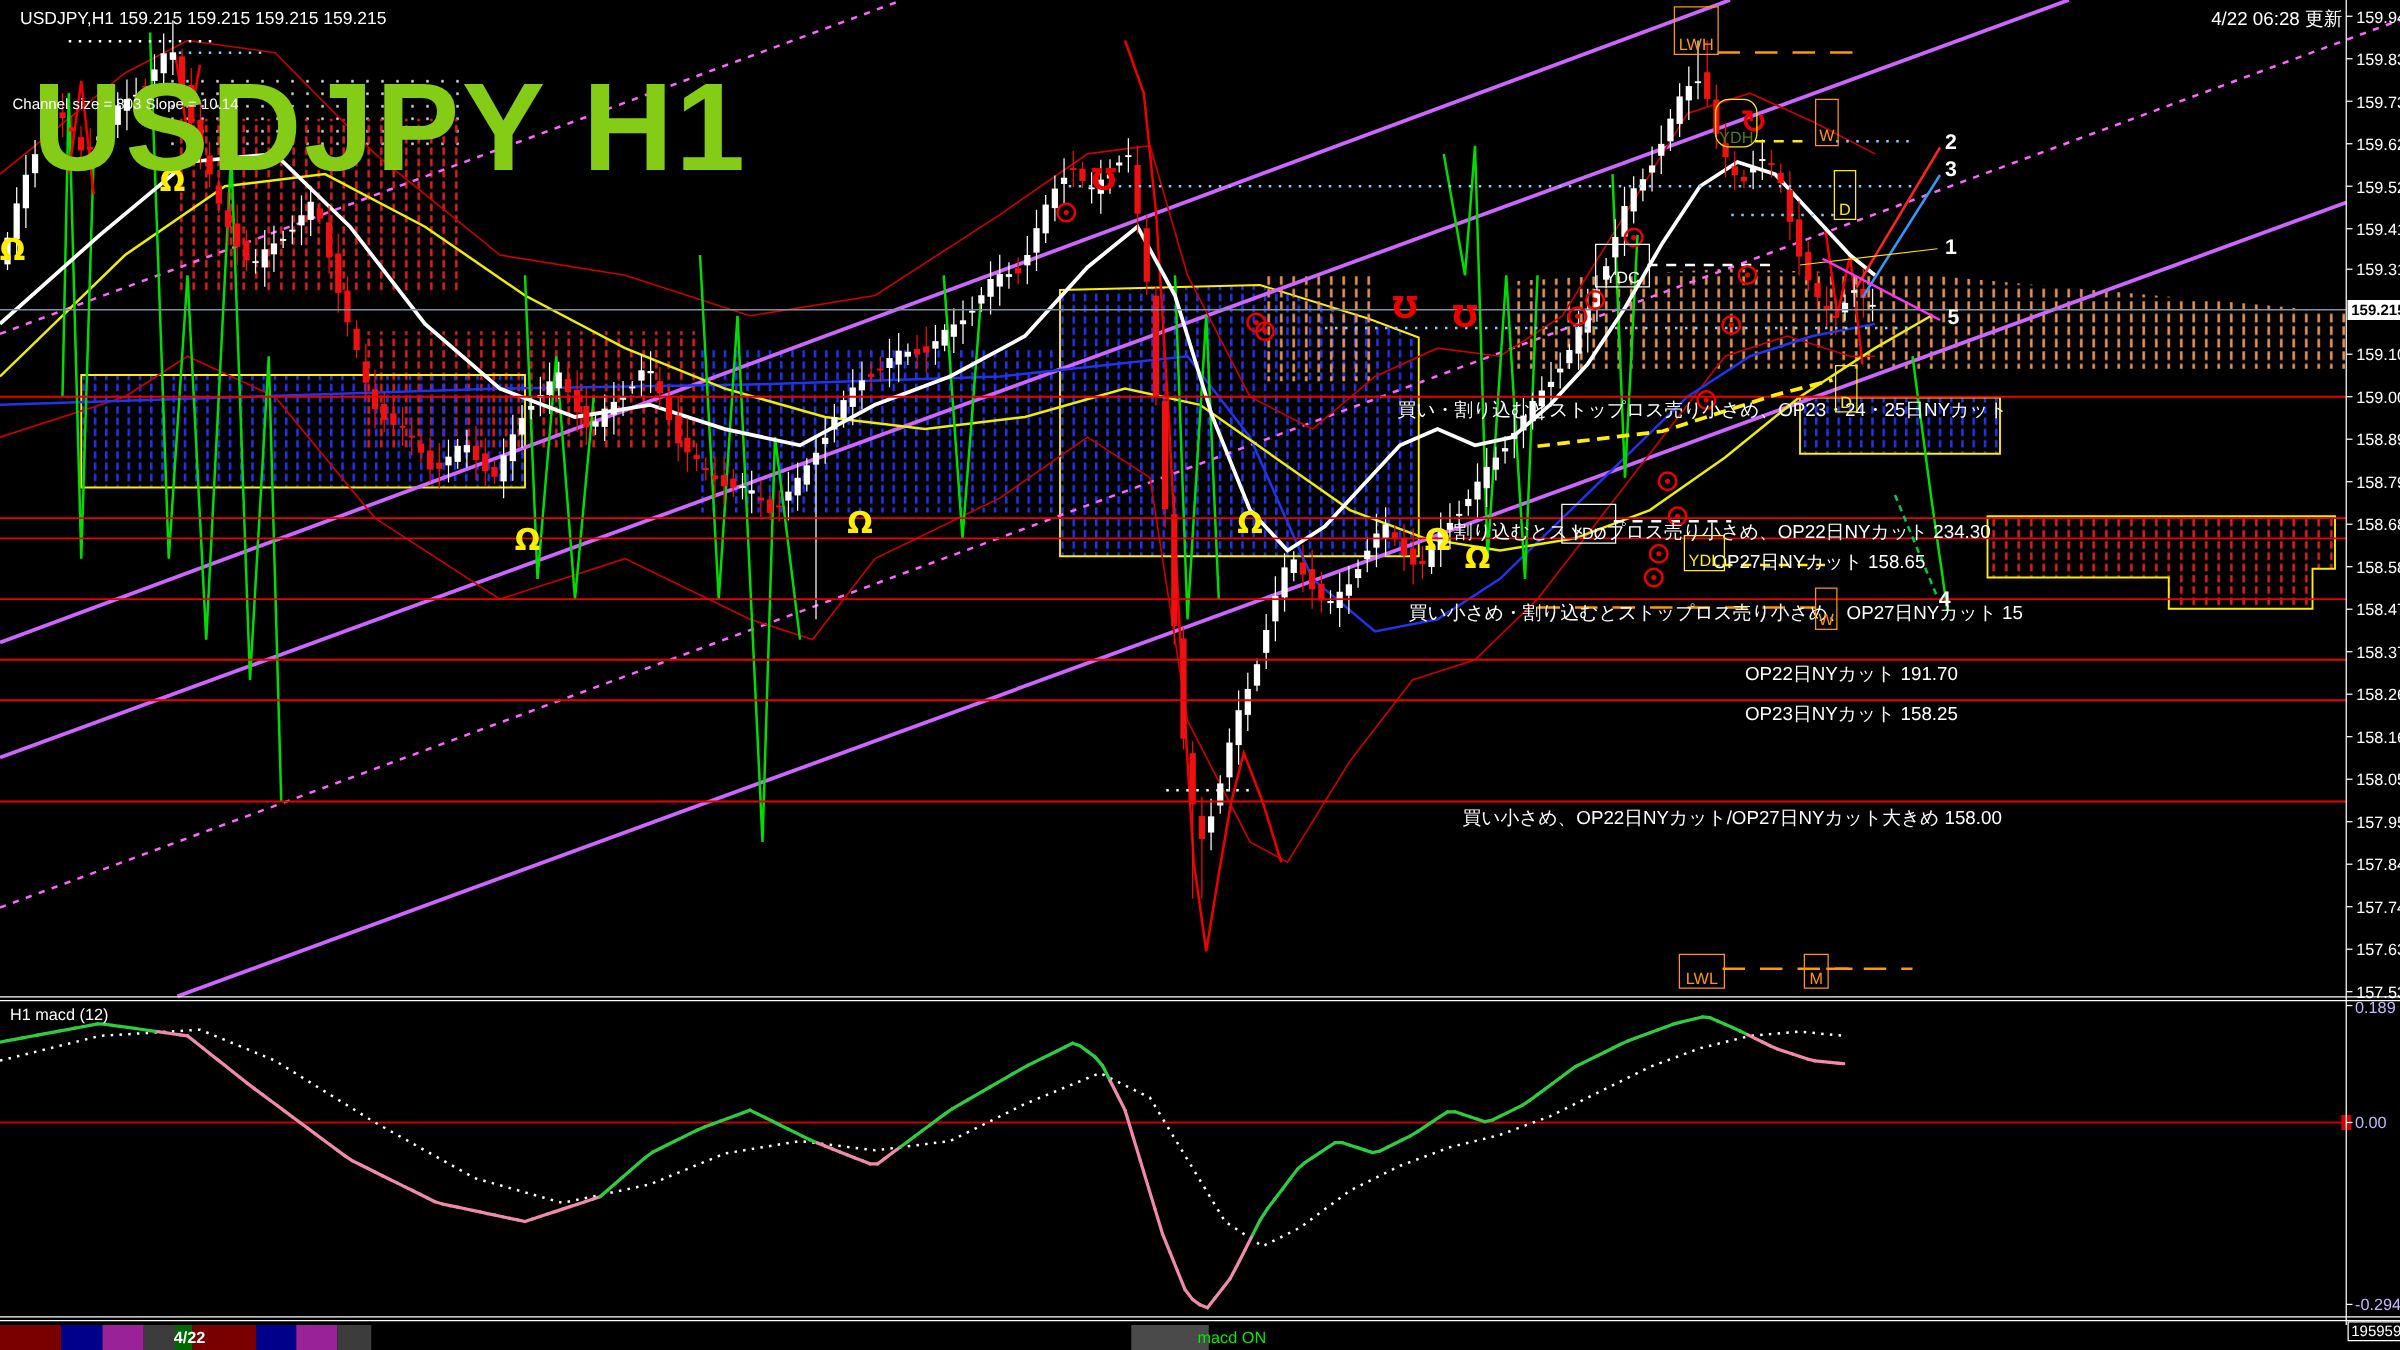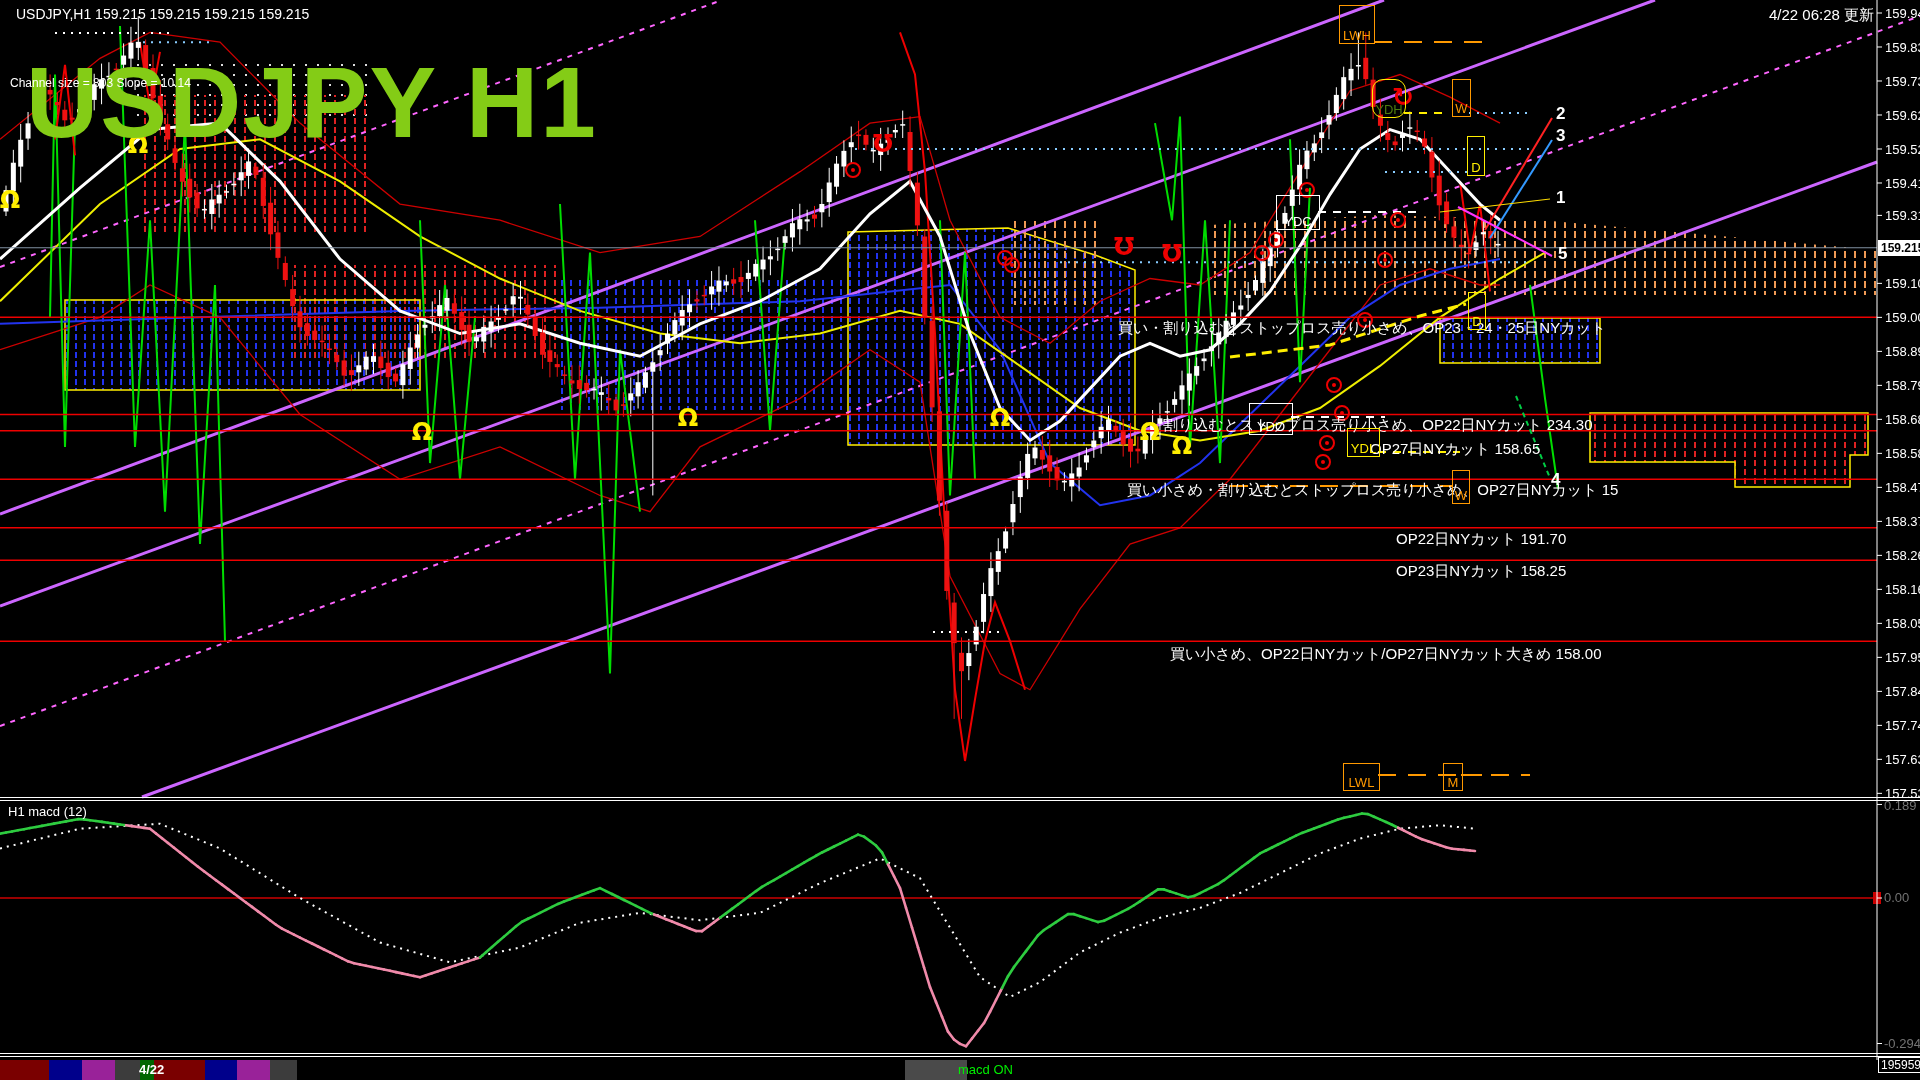--- a/index.html
+++ b/index.html
@@ -13,21 +13,21 @@
   #channel-info{left:10px;top:76px;color:#fff;font-size:12px;z-index:6;}
   #updated{right:46px;top:6px;color:#fff;font-size:15px;z-index:6;}
   .annot{color:#fff;font-size:15px;z-index:6;}
   .tick-label{position:absolute;left:1885px;color:#fff;font-size:13px;z-index:6;}
   .marker-box{position:absolute;border:1px solid;background:transparent;z-index:6;
               display:flex;align-items:flex-end;justify-content:center;font-size:13px;}
   .wave-label{position:absolute;color:#fff;font-size:17px;font-weight:bold;z-index:7;}
   #price-tag{position:absolute;left:1878px;background:#fff;color:#000;font-size:12px;
              font-weight:bold;padding:1px 3px;z-index:8;}
   #macd-label{left:8px;top:804px;color:#fff;font-size:13px;z-index:6;}
-  .macd-scale{position:absolute;left:1884px;color:#737373;font-size:13px;z-index:6;}
+  .macd-scale{position:absolute;left:1884px;color:#c4b5fd;font-size:13px;z-index:6;}
   #counter-box{position:absolute;left:1878px;top:1057px;border:1px solid #fff;color:#fff;
                font-size:12px;padding:0 2px;z-index:8;background:#000;}
   #bottom-bar{position:absolute;left:0;top:1060px;width:1920px;height:20px;background:#000;z-index:6;}
   .bar-seg{position:absolute;top:0;height:20px;}
   #bar-date{position:absolute;top:2px;color:#fff;font-weight:bold;font-size:13px;z-index:7;}
   #macd-toggle{position:absolute;top:2px;color:#00ee00;font-size:13px;z-index:7;}
   .sep{position:absolute;left:0;width:1920px;height:1px;background:#fff;z-index:4;}
 </style>
 </head>
 <body>

